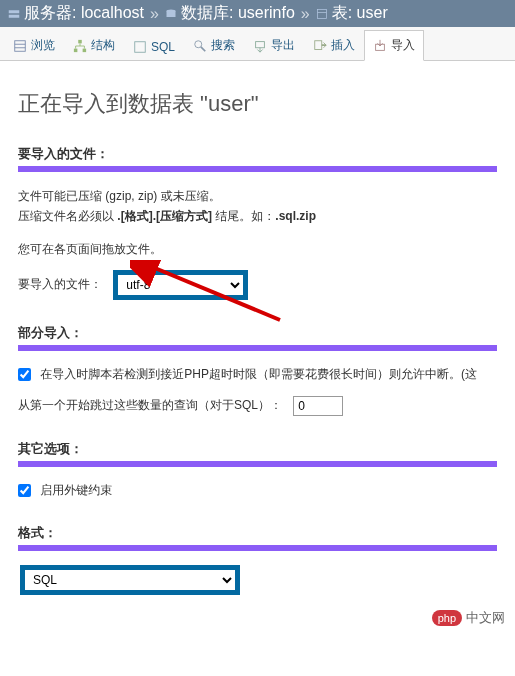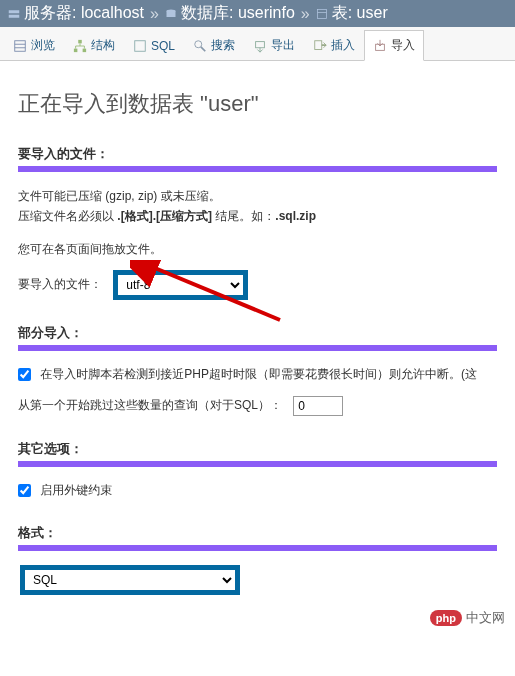--- a/index.html
+++ b/index.html
@@ -22,20 +22,21 @@
     gap: 4px;
   }
   .breadcrumb .sep { color: #cfd8e0; margin: 0 2px; }
   .breadcrumb a { color: #fff; text-decoration: none; }
   .bc-icon { display: inline-block; width: 12px; height: 12px; }
   .tabs {
     display: flex;
     border-bottom: 1px solid #ccc;
     background: #f7f7f7;
     padding: 0 4px;
+    align-items: flex-end;
   }
   .tab {
     padding: 6px 8px;
     font-size: 12px;
     color: #235a81;
     cursor: pointer;
     display: flex;
     align-items: center;
     gap: 4px;
     border: 1px solid transparent;
@@ -101,21 +102,21 @@
     bottom: 10px;
     display: flex;
     align-items: center;
     gap: 4px;
     font-size: 13px;
     color: #666;
   }
   .watermark-badge {
     background: #d0363f;
     color: #fff;
-    font-weight: bold;
+    font-weight: normal;
     font-size: 11px;
     padding: 2px 6px;
     border-radius: 10px;
   }
   .arrow-overlay {
     position: absolute;
     left: 130px;
     top: 260px;
     pointer-events: none;
   }

